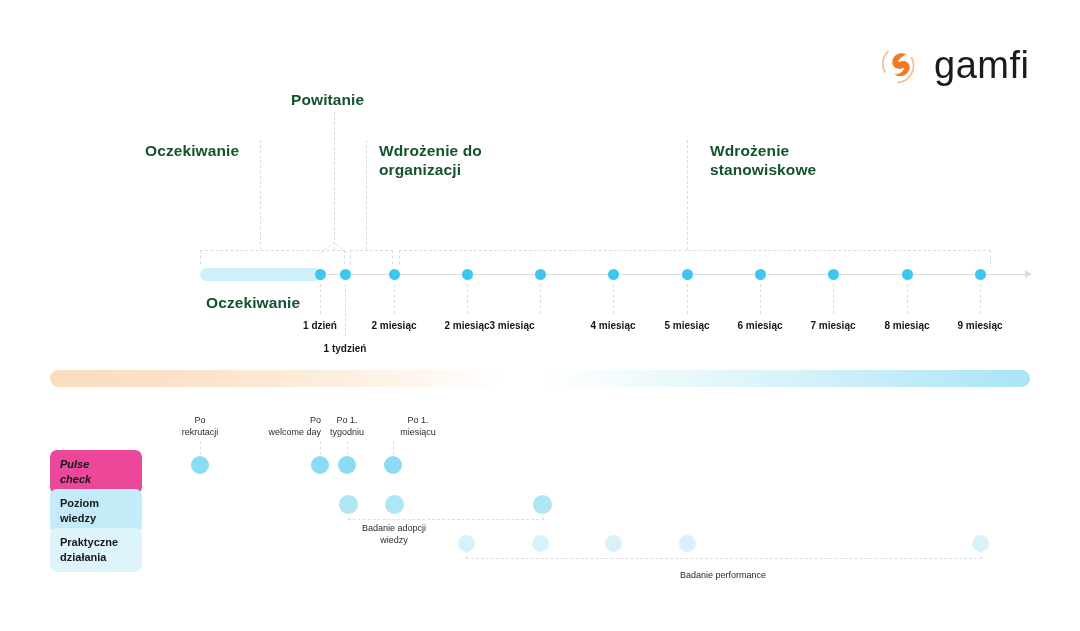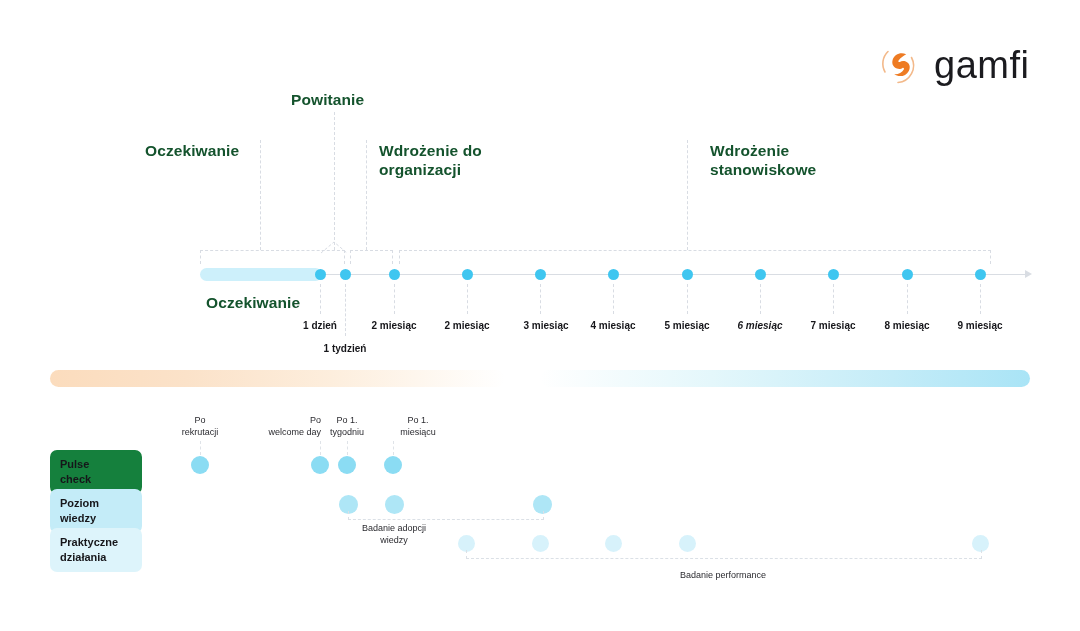--- a/index.html
+++ b/index.html
@@ -153,39 +153,39 @@
   <div id="axis-ticks">
       <div class="tick-line" style="left: 320px; height: 30px;"></div>
       <div class="tick-label" style="left: 320px;">1 dzień</div>
       <div class="tick-line" style="left: 345px; height: 52px;"></div>
       <div class="tick-label low" style="left: 345px;">1 tydzień</div>
       <div class="tick-line" style="left: 394px; height: 30px;"></div>
       <div class="tick-label" style="left: 394px;">2 miesiąc</div>
       <div class="tick-line" style="left: 467px; height: 30px;"></div>
       <div class="tick-label" style="left: 467px;">2 miesiąc</div>
       <div class="tick-line" style="left: 540px; height: 30px;"></div>
-      <div class="tick-label" style="left: 546px;">3 miesiąc</div>
+      <div class="tick-label" style="left: 512px;">3 miesiąc</div>
       <div class="tick-line" style="left: 613px; height: 30px;"></div>
       <div class="tick-label" style="left: 613px;">4 miesiąc</div>
       <div class="tick-line" style="left: 687px; height: 30px;"></div>
       <div class="tick-label" style="left: 687px;">5 miesiąc</div>
       <div class="tick-line" style="left: 760px; height: 30px;"></div>
-      <div class="tick-label" style="left: 760px; font-style: italic;">6 miesiąc</div>
+      <div class="tick-label" style="left: 760px;">6 miesiąc</div>
       <div class="tick-line" style="left: 833px; height: 30px;"></div>
       <div class="tick-label" style="left: 833px;">7 miesiąc</div>
       <div class="tick-line" style="left: 907px; height: 30px;"></div>
       <div class="tick-label" style="left: 907px;">8 miesiąc</div>
       <div class="tick-line" style="left: 980px; height: 30px;"></div>
       <div class="tick-label" style="left: 980px;">9 miesiąc</div>
     </div>
 
   <div class="bar bar-orange"></div>
   <div class="bar bar-blue"></div>
 
-  <div class="row-label" style="top:450px;background:#15803d;white-space:pre;">Pulse
+  <div class="row-label" style="top:450px;background:#ec4899;white-space:pre;font-style:italic;">Pulse
 check</div>
   <div class="row-label" style="top:489px;background:#C4ECF8;white-space:pre;">Poziom
 wiedzy</div>
   <div class="row-label" style="top:528px;background:#DDF4FB;white-space:pre;">Praktyczne
 działania</div>
 
   <div id="bottom-dots">
       <div class="bdot" style="width: 18px; height: 18px; left: 191px; top: 456px; background: rgb(139, 220, 243);"></div>
       <div class="bdot" style="width: 18px; height: 18px; left: 311px; top: 456px; background: rgb(139, 220, 243);"></div>
       <div class="bdot" style="width: 18px; height: 18px; left: 338px; top: 456px; background: rgb(139, 220, 243);"></div>

